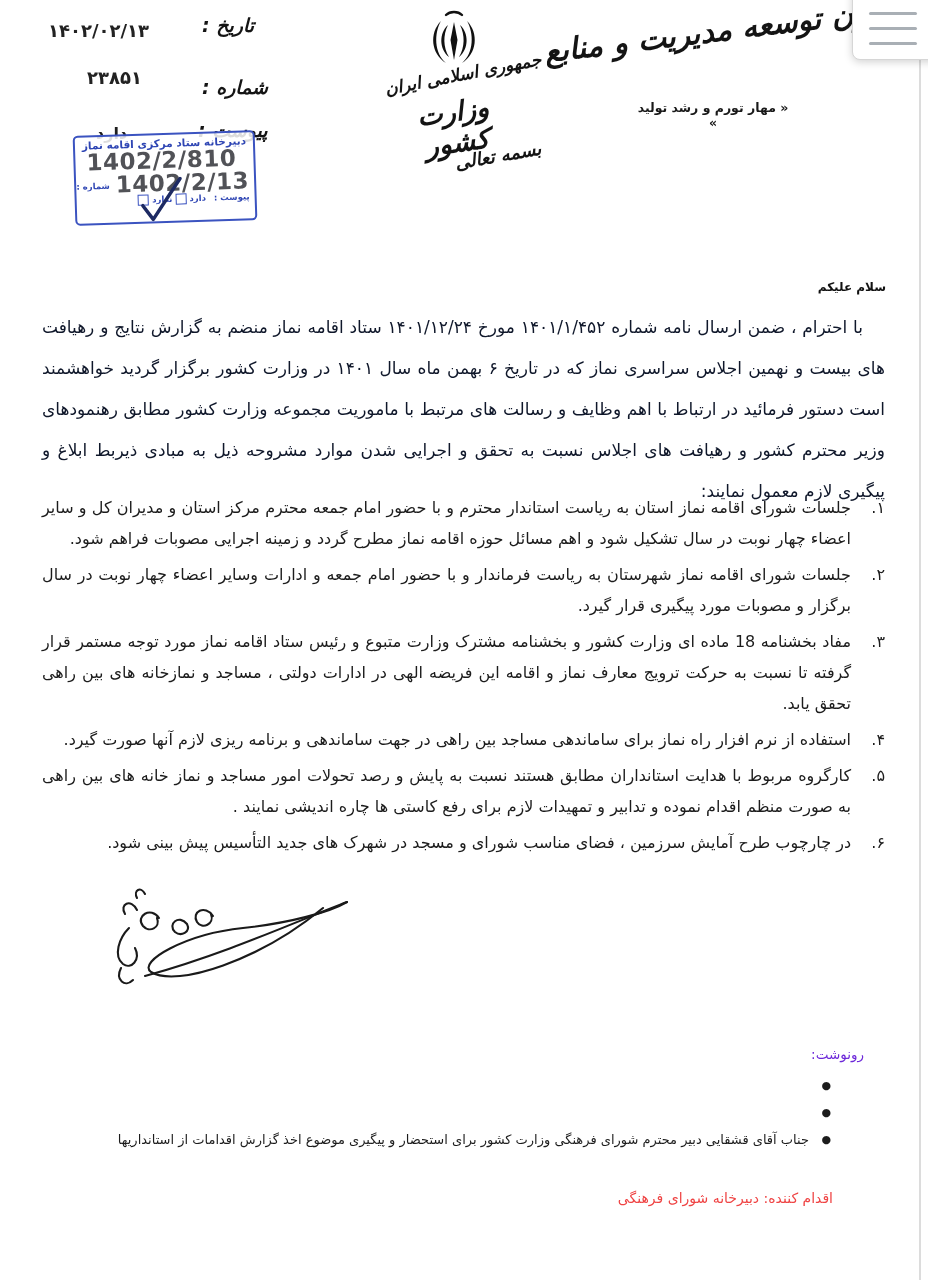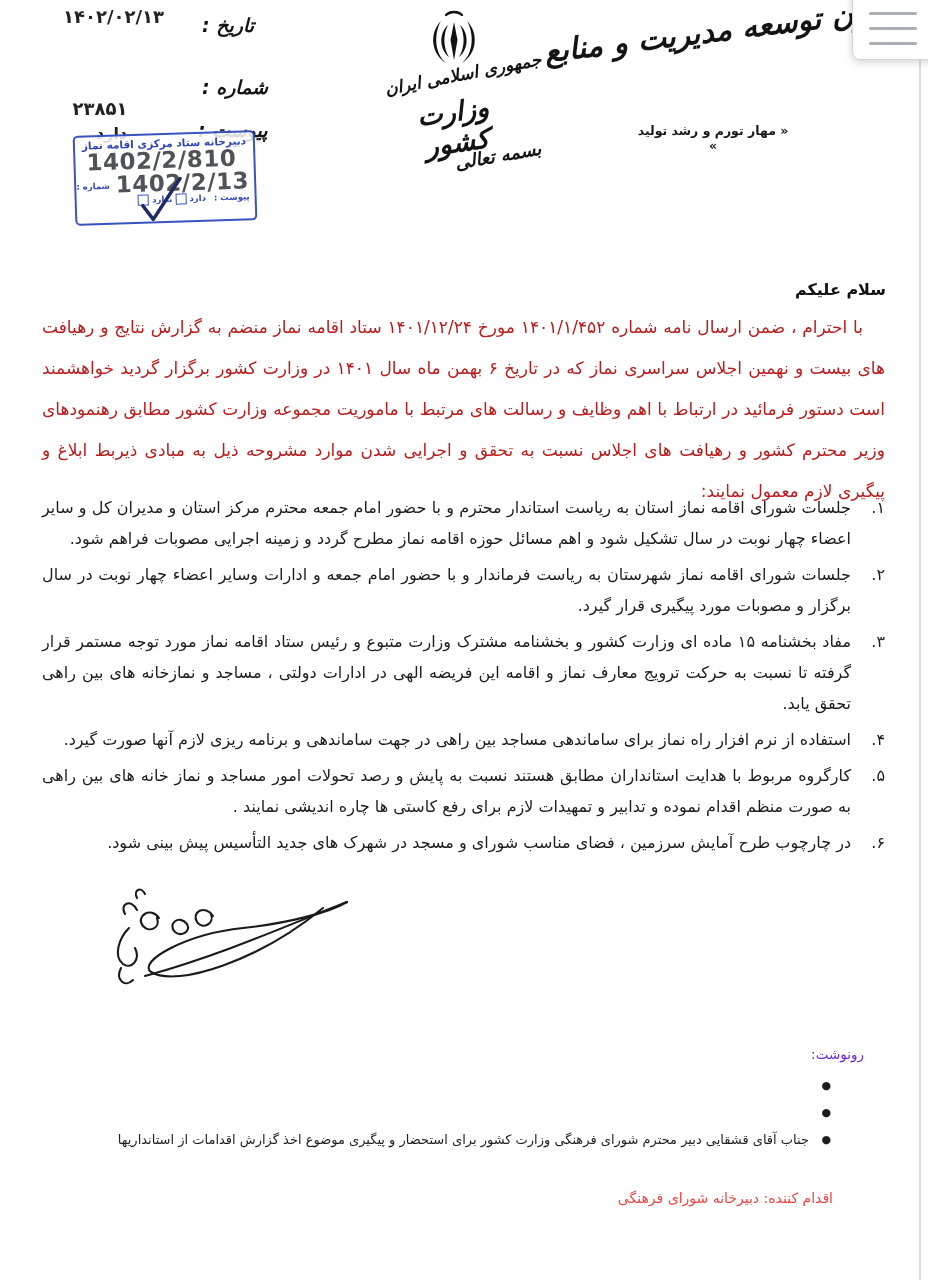--- a/index.html
+++ b/index.html
@@ -33,24 +33,24 @@
   }
   .stamp-title{font-size:10.5px;font-weight:bold;text-align:center;color:#2f46b4;white-space:nowrap;}
   .stamp-num{direction:ltr;text-align:left;font-size:23px;font-weight:bold;color:#515257;line-height:1.02;padding-left:6px;letter-spacing:.5px;}
   .stamp-row{display:flex;align-items:center;}
   .stamp-small{font-size:8.5px;font-weight:bold;color:#2f46b4;white-space:nowrap;}
   .cbox{display:inline-block;width:9px;height:9px;border:1.3px solid #3b53c0;margin:0 3px;vertical-align:middle;}
   .stamp-check{position:absolute;left:62px;top:42px;}
 
   
   .recipient{right:43px;top:224px;font-size:18px;font-weight:bold;color:#111;}
-  .salutation{right:42px;top:280px;font-size:16px;font-weight:bold;color:#111;}
+  .salutation{right:42px;top:280px;font-size:12px;font-weight:bold;color:#111;}
   .body-par{
     right:43px;top:307px;width:843px;font-size:17px;line-height:41px;
-    text-align:justify;text-indent:22px;color:#b91c1c;
+    text-align:justify;text-indent:22px;color:#0f172a;
   }
   .items{right:43px;top:492px;width:843px;}
   .item{display:flex;margin-bottom:5px;font-size:16px;line-height:31px;color:#1c1c1c;}
   .item .num{flex:none;width:34px;}
   .item .txt{flex:1;text-align:justify;}
 
   
   .copies-label{right:64px;top:1046px;font-size:13.5px;color:#6d28d9;margin-left:24px;}
   .copies{right:97px;top:1072px;width:740px;}
   .copy-row{display:flex;align-items:flex-start;font-size:13px;line-height:27px;color:#1c1c1c;}
@@ -60,24 +60,24 @@
   svg{display:block;}
 </style>
 </head>
 <body>
 
 <div class="page">
 
   <div class="edge-line"></div>
 
   <div class="abs callig hl-label" style="left:202px;top:14px;">تاریخ :</div>
-  <div class="abs hl-value" style="left:48px;top:6px;width:116px;text-align:right;">۱۴۰۲/۰۲/۱۳</div>
+  <div class="abs hl-value" style="left:48px;top:20px;width:116px;text-align:left;">۱۴۰۲/۰۲/۱۳</div>
 
   <div class="abs callig hl-label" style="left:202px;top:76px;">شماره :</div>
-  <div class="abs hl-value" style="left:58px;top:98px;width:84px;text-align:center;letter-spacing:2px;">۲۳۸۵۱</div>
+  <div class="abs hl-value" style="left:58px;top:67px;width:84px;text-align:right;letter-spacing:2px;">۲۳۸۵۱</div>
 
   <div class="abs callig hl-label" style="left:198px;top:119px;">پیوست :</div>
   <div class="abs" style="left:96px;top:124px;font-size:16px;font-weight:bold;">دارد</div>
 
   <div class="stamp">
     <div class="stamp-title">دبیرخانه ستاد مرکزی اقامه نماز</div>
     <div class="stamp-num">1402/2/810</div>
     <div class="stamp-row">
       <span class="stamp-num" style="flex:1;">1402/2/13</span>
       <span class="stamp-small">شماره :</span>
@@ -100,21 +100,21 @@
     <path d="M24,15 C15,23 15,39 25,47 C19,37 19,25 24,15 Z" fill="#111"></path>
     <path d="M36,15 C45,23 45,39 35,47 C41,37 41,25 36,15 Z" fill="#111"></path>
     <path d="M17,11 C5,23 7,44 22,53 C10,43 10,23 17,11 Z" fill="#111"></path>
     <path d="M43,11 C55,23 53,44 38,53 C50,43 50,23 43,11 Z" fill="#111"></path>
   </svg>
   <div class="abs callig" style="left:383px;top:64px;width:160px;text-align:center;font-size:17px;transform:rotate(-11deg);">جمهوری اسلامی ایران</div>
   <div class="abs callig" style="left:390px;top:96px;width:130px;text-align:center;font-size:27px;transform:rotate(-8deg);">وزارت کشور</div>
   <div class="abs callig" style="left:448px;top:145px;width:100px;text-align:center;font-size:18px;transform:rotate(-10deg);">بسمه تعالی</div>
 
   <div class="abs callig" style="left:578px;top:10px;width:330px;text-align:center;font-size:30px;transform:rotate(-7deg);white-space:nowrap;">معاون توسعه مدیریت و منابع</div>
-  <div class="abs" style="left:633px;top:100px;width:160px;text-align:center;font-size:12.5px;font-weight:bold;color:#191919;margin-top:23px;">« مهار تورم و رشد تولید »</div>
+  <div class="abs" style="left:633px;top:100px;width:160px;text-align:center;font-size:12.5px;font-weight:bold;color:#191919;">« مهار تورم و رشد تولید »</div>
 
   <div class="menu-card">
     <span>
       <span class="bar b1"></span><span class="bar b2"></span><span class="bar b3"></span>
     </span>
   </div>
 
   <div class="abs salutation">سلام علیکم</div>
   <div class="abs body-par">با احترام ، ضمن ارسال نامه شماره ۱۴۰۱/۱/۴۵۲ مورخ ۱۴۰۱/۱۲/۲۴ ستاد اقامه نماز منضم به گزارش نتایج و رهیافت های بیست و نهمین اجلاس سراسری نماز که در تاریخ ۶ بهمن ماه سال ۱۴۰۱ در وزارت کشور برگزار گردید خواهشمند است دستور فرمائید در ارتباط با اهم وظایف و رسالت های مرتبط با ماموریت مجموعه وزارت کشور مطابق رهنمودهای وزیر محترم کشور و رهیافت های اجلاس نسبت به تحقق و اجرایی شدن موارد مشروحه ذیل به مبادی ذیربط ابلاغ و پیگیری لازم معمول نمایند:</div>
 
@@ -122,21 +122,21 @@
     <div class="item">
       <span class="num">۱.</span>
       <span class="txt">جلسات شورای اقامه نماز استان به ریاست استاندار محترم و با حضور امام جمعه محترم مرکز استان و مدیران کل و سایر اعضاء چهار نوبت در سال تشکیل شود و اهم مسائل حوزه اقامه نماز مطرح گردد و زمینه اجرایی مصوبات فراهم شود.</span>
     </div>
     <div class="item">
       <span class="num">۲.</span>
       <span class="txt">جلسات شورای اقامه نماز شهرستان به ریاست فرماندار و با حضور امام جمعه و ادارات وسایر اعضاء چهار نوبت در سال برگزار و مصوبات مورد پیگیری قرار گیرد.</span>
     </div>
     <div class="item">
       <span class="num">۳.</span>
-      <span class="txt">مفاد بخشنامه ۱۵ ماده ای وزارت کشور و بخشنامه مشترک وزارت متبوع و رئیس ستاد اقامه نماز مورد توجه مستمر قرار گرفته تا نسبت به حرکت ترویج معارف نماز و اقامه این فریضه الهی در ادارات دولتی ، مساجد و نمازخانه های بین راهی تحقق یابد.</span>
+      <span class="txt">مفاد بخشنامه 18 ماده ای وزارت کشور و بخشنامه مشترک وزارت متبوع و رئیس ستاد اقامه نماز مورد توجه مستمر قرار گرفته تا نسبت به حرکت ترویج معارف نماز و اقامه این فریضه الهی در ادارات دولتی ، مساجد و نمازخانه های بین راهی تحقق یابد.</span>
     </div>
     <div class="item">
       <span class="num">۴.</span>
       <span class="txt">استفاده از نرم افزار راه نماز برای ساماندهی مساجد بین راهی در جهت ساماندهی و برنامه ریزی لازم آنها صورت گیرد.</span>
     </div>
     <div class="item">
       <span class="num">۵.</span>
       <span class="txt">کارگروه مربوط با هدایت استانداران مطابق هستند نسبت به پایش و رصد تحولات امور مساجد و نماز خانه های بین راهی به صورت منظم اقدام نموده و تدابیر و تمهیدات لازم برای رفع کاستی ها چاره اندیشی نمایند .</span>
     </div>
     <div class="item">

